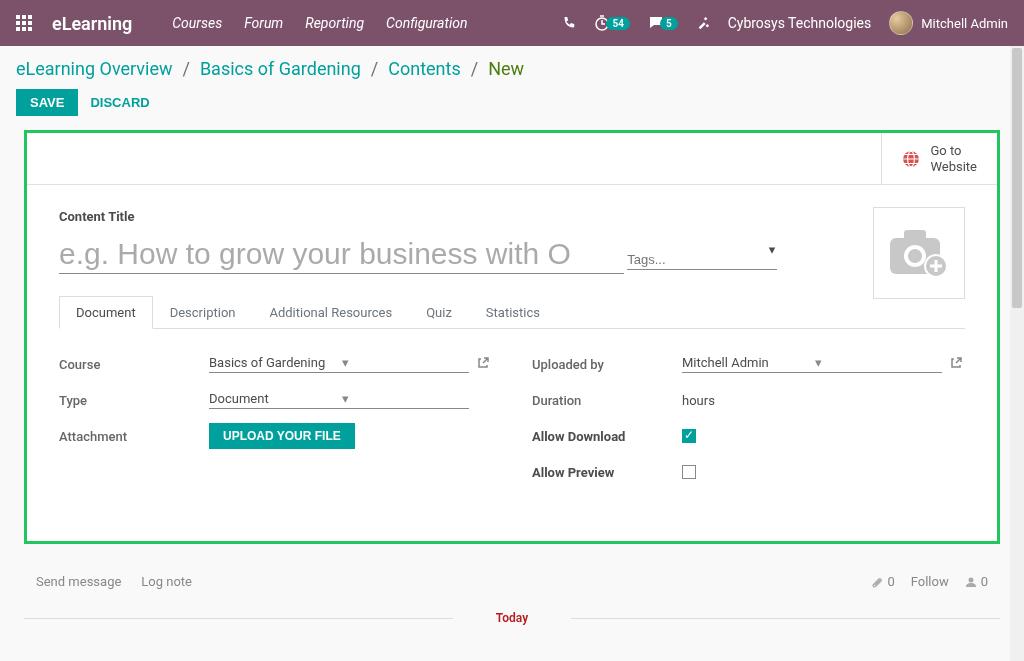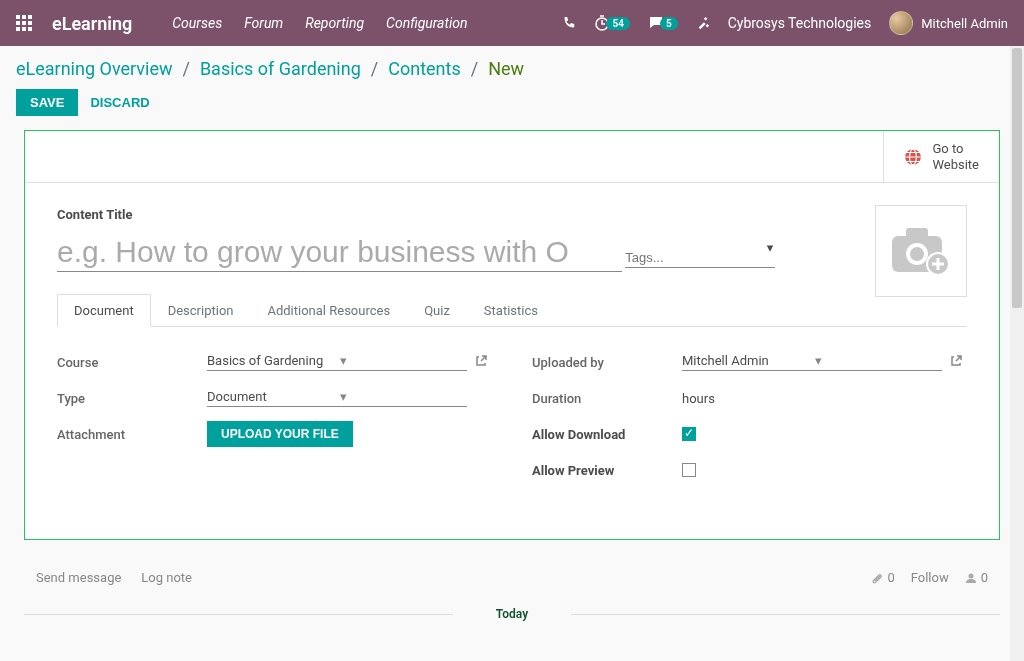--- a/index.html
+++ b/index.html
@@ -59,21 +59,21 @@
 .actions { display: flex; gap: 12px; margin-bottom: 14px; }
 .btn-save {
   background: #00a09d; color: #fff; border: none;
   padding: 6px 14px; font-weight: 700; cursor: pointer; font-size: 13px;
 }
 .btn-discard {
   background: none; border: none; color: #00a09d;
   font-weight: 700; cursor: pointer; font-size: 13px;
 }
 .sheet-outer {
-  border: 1px solid #22c55e; background: #fff;
+  border: 3px solid #22c55e; background: #fff;
   margin: 0 8px; position: relative;
 }
 .btn-bar {
   display: flex; justify-content: flex-end;
   border-bottom: 1px solid #e0e0e0; background: #fff;
 }
 .goto-website {
   display: flex; align-items: center; gap: 10px;
   padding: 10px 20px; border-left: 1px solid #e0e0e0;
   cursor: pointer; color: #4c4c4c; line-height: 1.2;
@@ -142,21 +142,21 @@
 .chatter {
   margin: 20px 8px 0; padding: 10px 12px;
   display: flex; align-items: center; gap: 18px;
   color: #888;
 }
 .chatter-left { flex: 1; display: flex; gap: 20px; }
 .chatter-left span { cursor: pointer; }
 .chatter-right { display: flex; gap: 16px; align-items: center; }
 .chatter-right span { cursor: pointer; display: flex; align-items: center; gap: 4px; }
 .today-sep {
-  margin: 12px 8px 0; text-align: center; color: #14532d;
+  margin: 12px 8px 0; text-align: center; color: #b91c1c;
   position: relative; font-weight: 600; font-size: 12px;
 }
 .today-sep::before, .today-sep::after {
   content: ""; position: absolute; top: 50%; width: 44%; height: 1px; background: #ddd;
 }
 .today-sep::before { left: 0; }
 .today-sep::after { right: 0; }
 .scrollbar-fake {
   position: absolute; right: 0; top: 46px; bottom: 0; width: 14px;
   background: #f0f0f0;

